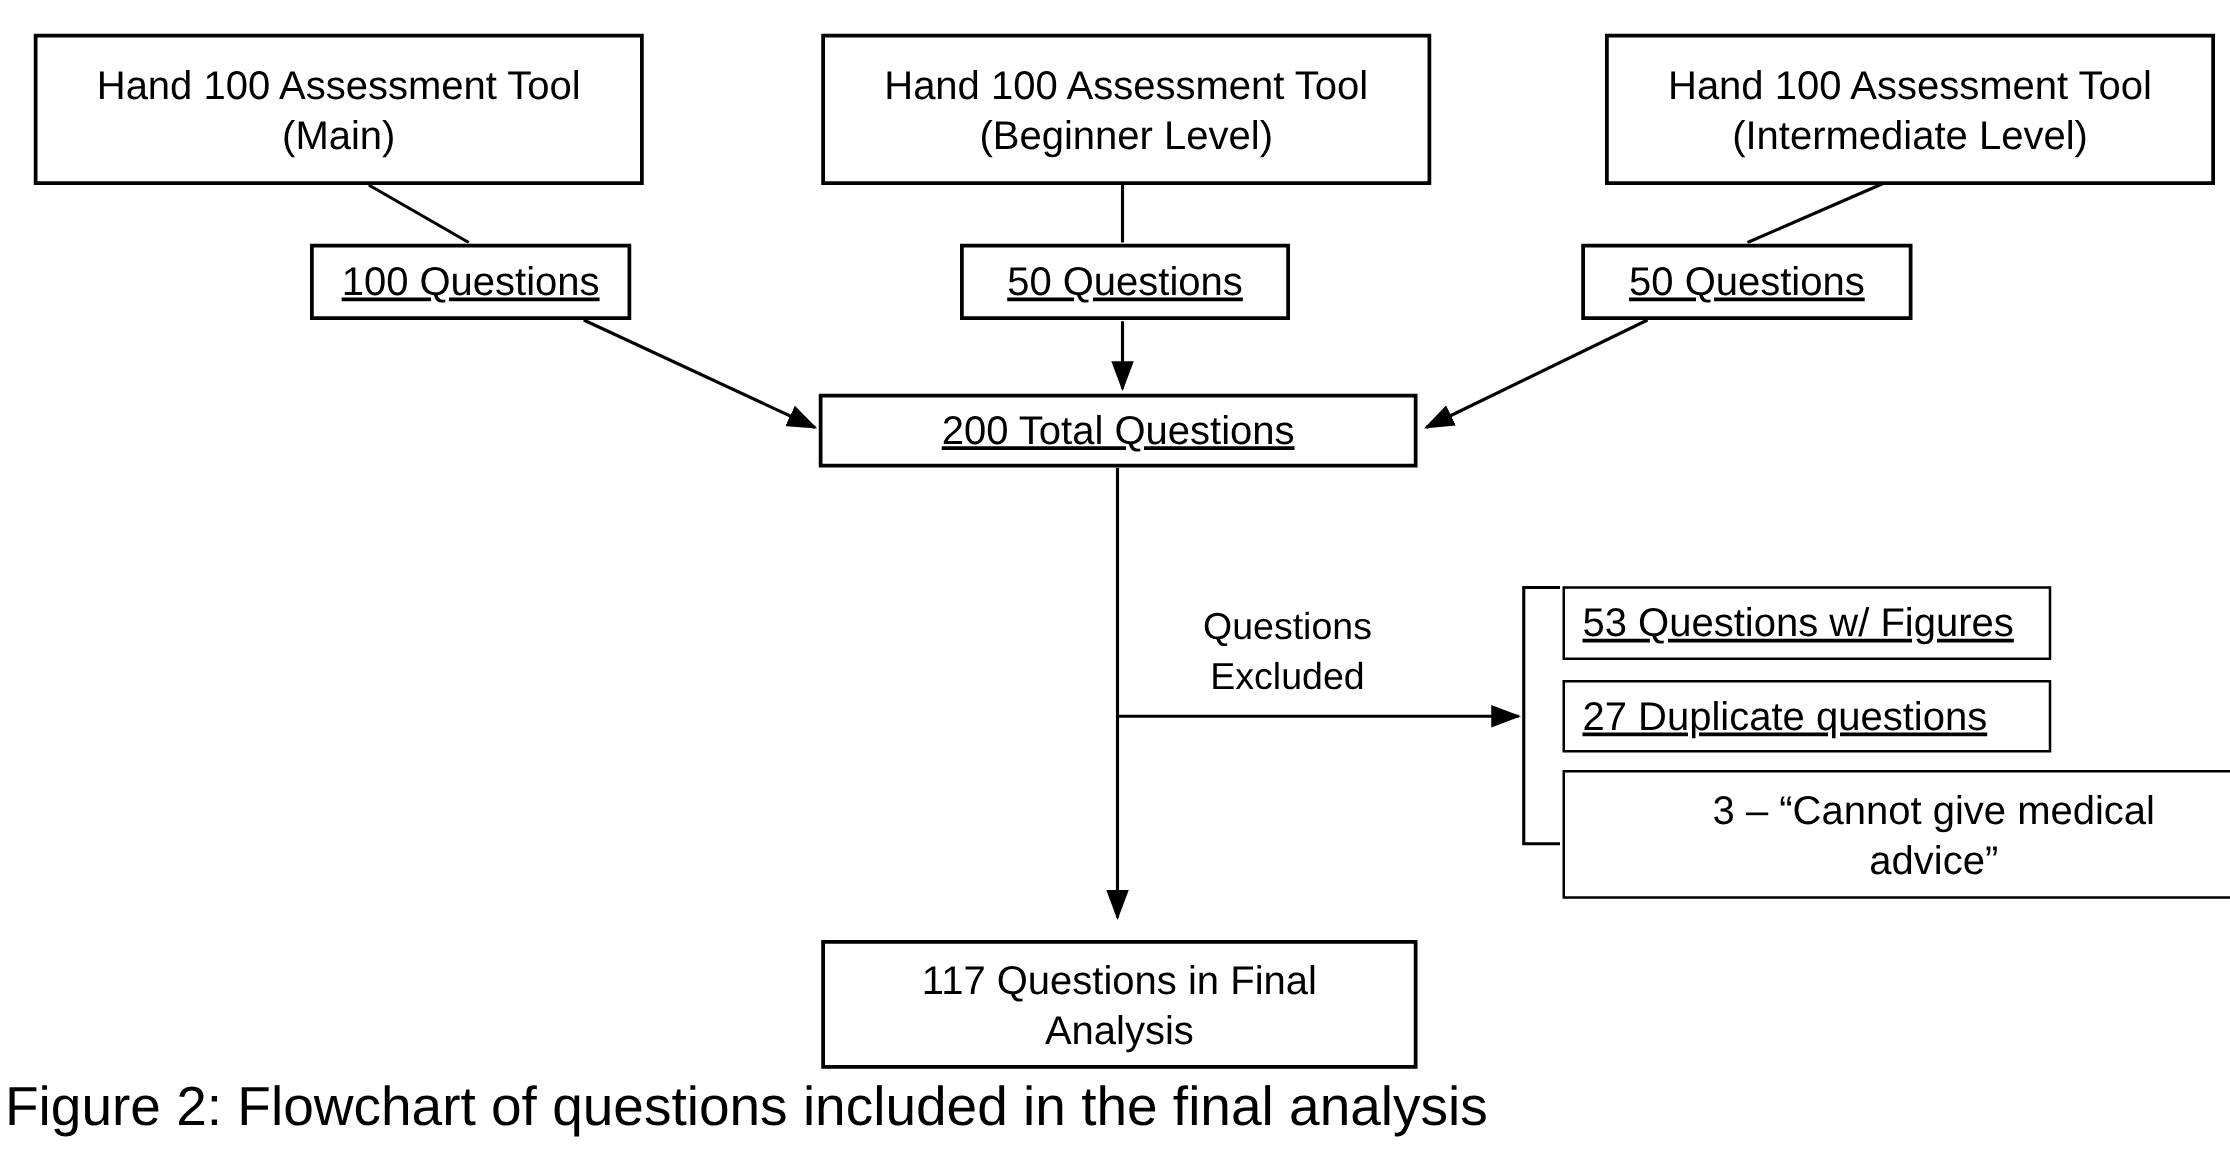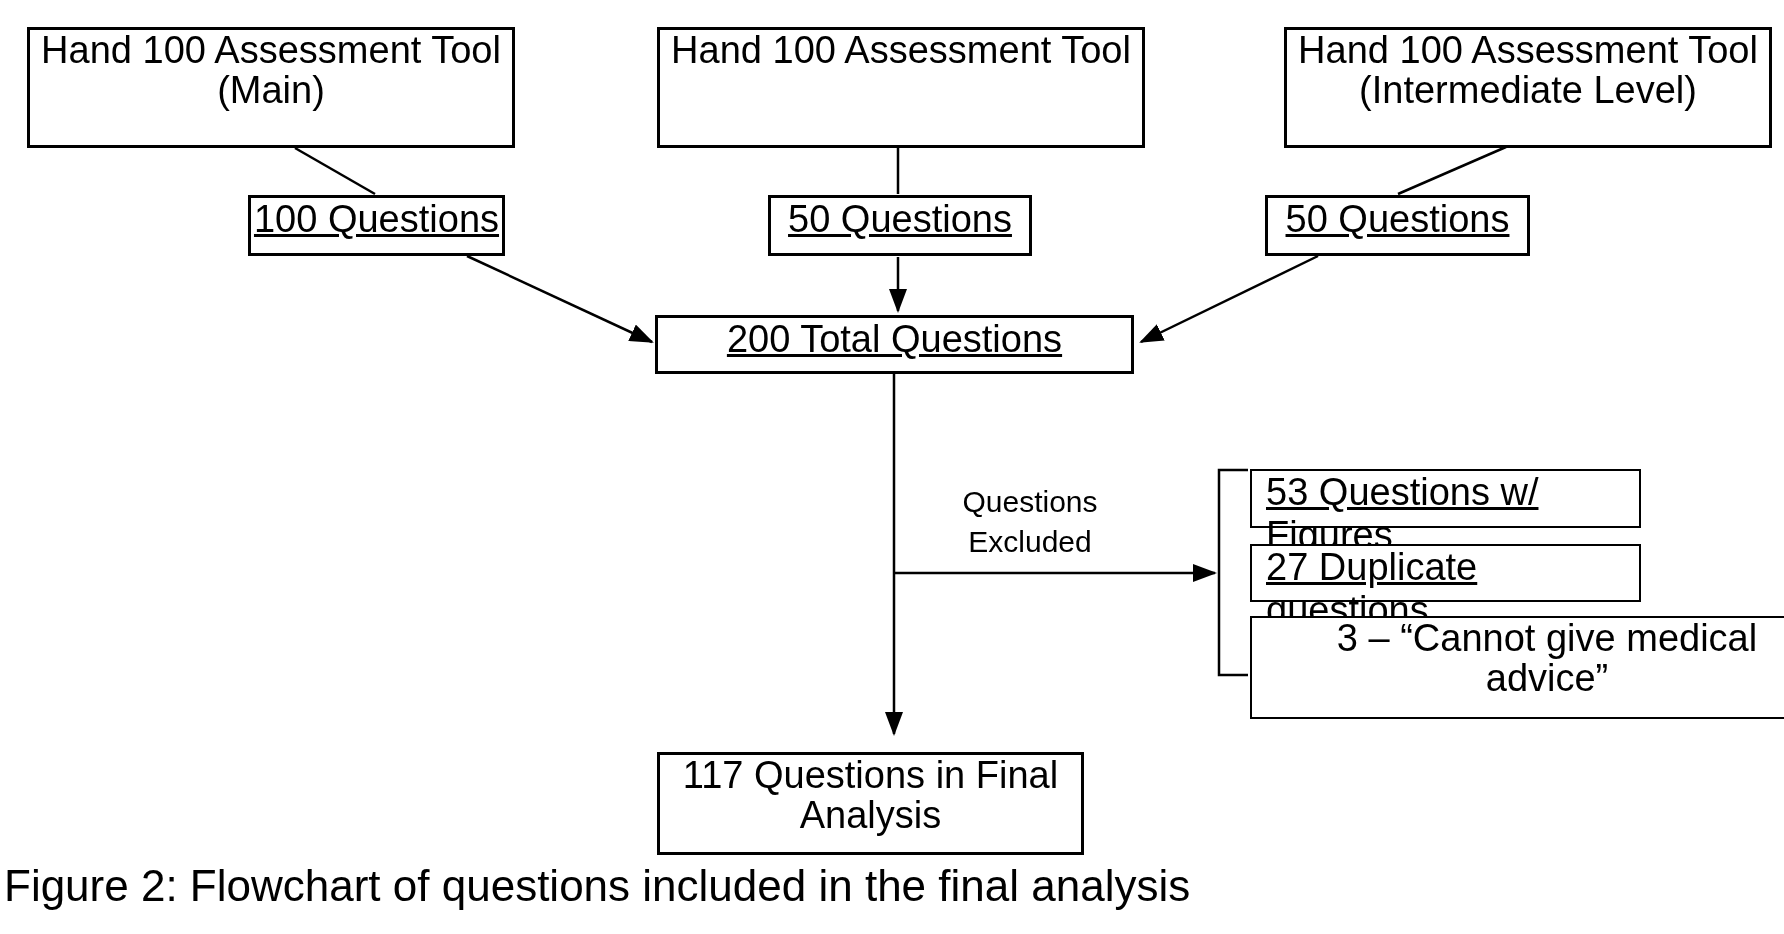--- a/index.html
+++ b/index.html
@@ -19,22 +19,23 @@
     z-index: 0;
   }
   .node {
     position: absolute;
     box-sizing: border-box;
     background: #ffffff;
     border: 3px solid #000000;
     display: flex;
     flex-direction: column;
     align-items: center;
+    justify-content: center;
     text-align: center;
-    font-size: 38px;
+    font-size: 32px;
     line-height: 40px;
     z-index: 1;
   }
   .node.single { line-height: normal; text-decoration: underline; }
   .node.thin { border-width: 2px; margin-top: 19px; }
   .node.left-align {
     align-items: flex-start;
     text-align: left;
     padding-left: 14px;
   }
@@ -80,20 +81,21 @@
     </g>
   </svg>
 
   <div class="node" style="left:27px; top:27px; width:488px; height:121px;">
     <span>Hand 100 Assessment Tool</span>
     <span>(Main)</span>
   </div>
 
   <div class="node" style="left:657px; top:27px; width:488px; height:121px;">
     <span>Hand 100 Assessment Tool</span>
+    <span>(Beginner Level)</span>
   </div>
 
   <div class="node" style="left:1284px; top:27px; width:488px; height:121px;">
     <span>Hand 100 Assessment Tool</span>
     <span>(Intermediate Level)</span>
   </div>
 
   <div class="node single" style="left:248px; top:195px; width:257px; height:61px;">
     <span>100 Questions</span>
   </div>
@@ -121,20 +123,20 @@
 
   <div class="node single thin left-align" style="left:1250px; top:525px; width:391px; height:58px;">
     <span>27 Duplicate questions</span>
   </div>
 
   <div class="node thin" style="left:1250px; top:597px; width:594px; height:103px;">
     <span>3 – “Cannot give medical</span>
     <span>advice”</span>
   </div>
 
-  <div class="node" style="left:657px; top:752px; width:427px; height:103px;">
+  <div class="node" style="left:657px; top:752px; width:477px; height:103px;">
     <span>117 Questions in Final</span>
     <span>Analysis</span>
   </div>
 
   <div class="caption">Figure 2: Flowchart of questions included in the final analysis</div>
 
 </div>
 
 </body></html>

